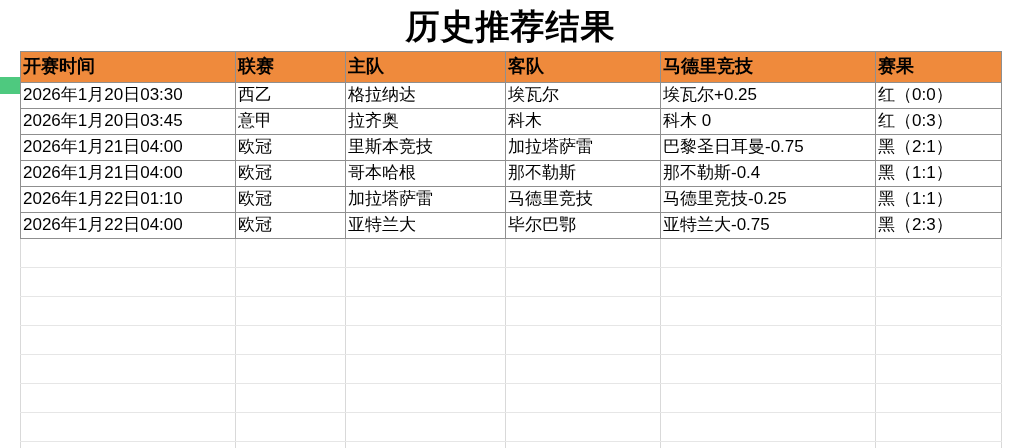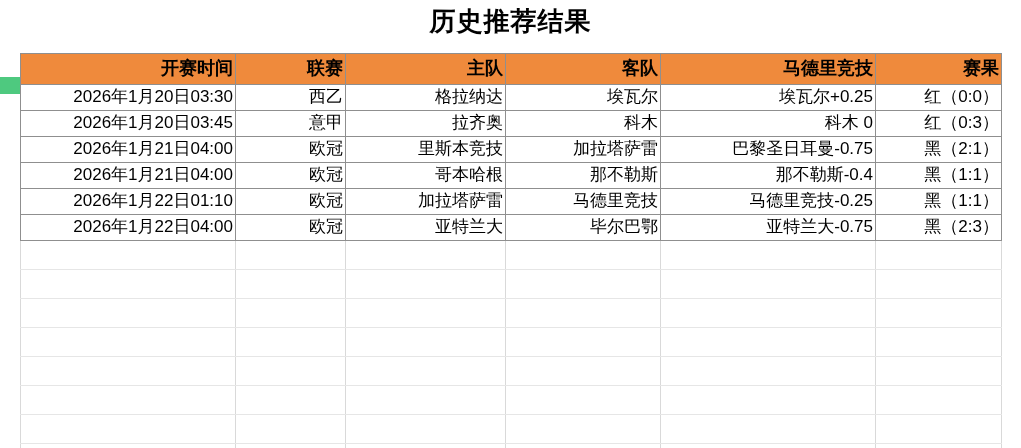--- a/index.html
+++ b/index.html
@@ -14,47 +14,47 @@
     overflow: hidden;
   }
   .page {
     position: relative;
     width: 1021px;
     height: 448px;
     box-sizing: border-box;
   }
   .title {
     text-align: center;
-    font-size: 26px;
+    font-size: 34px;
     font-weight: bold;
     color: #000000;
     letter-spacing: 1px;
     padding-top: 6px;
-    padding-bottom: 16px;
+    padding-bottom: 4px;
     line-height: 1.2;
   }
   .accent-bar {
     position: absolute;
     left: 0;
     top: 77px;
     width: 20px;
     height: 17px;
     background: #4ec97f;
   }
   table.sheet {
     border-collapse: collapse;
     width: 981px;
     margin-left: 20px;
     table-layout: fixed;
   }
   table.sheet td, table.sheet th {
     border: 1px solid #8f8f8f;
     font-size: 17px;
     color: #000000;
-    text-align: right;
+    text-align: left;
     height: 25px;
     padding: 0 2px;
     white-space: nowrap;
     overflow: hidden;
     font-weight: normal;
     line-height: 1.1;
   }
   table.sheet thead th {
     background: #ef8a3c;
     font-weight: bold;

